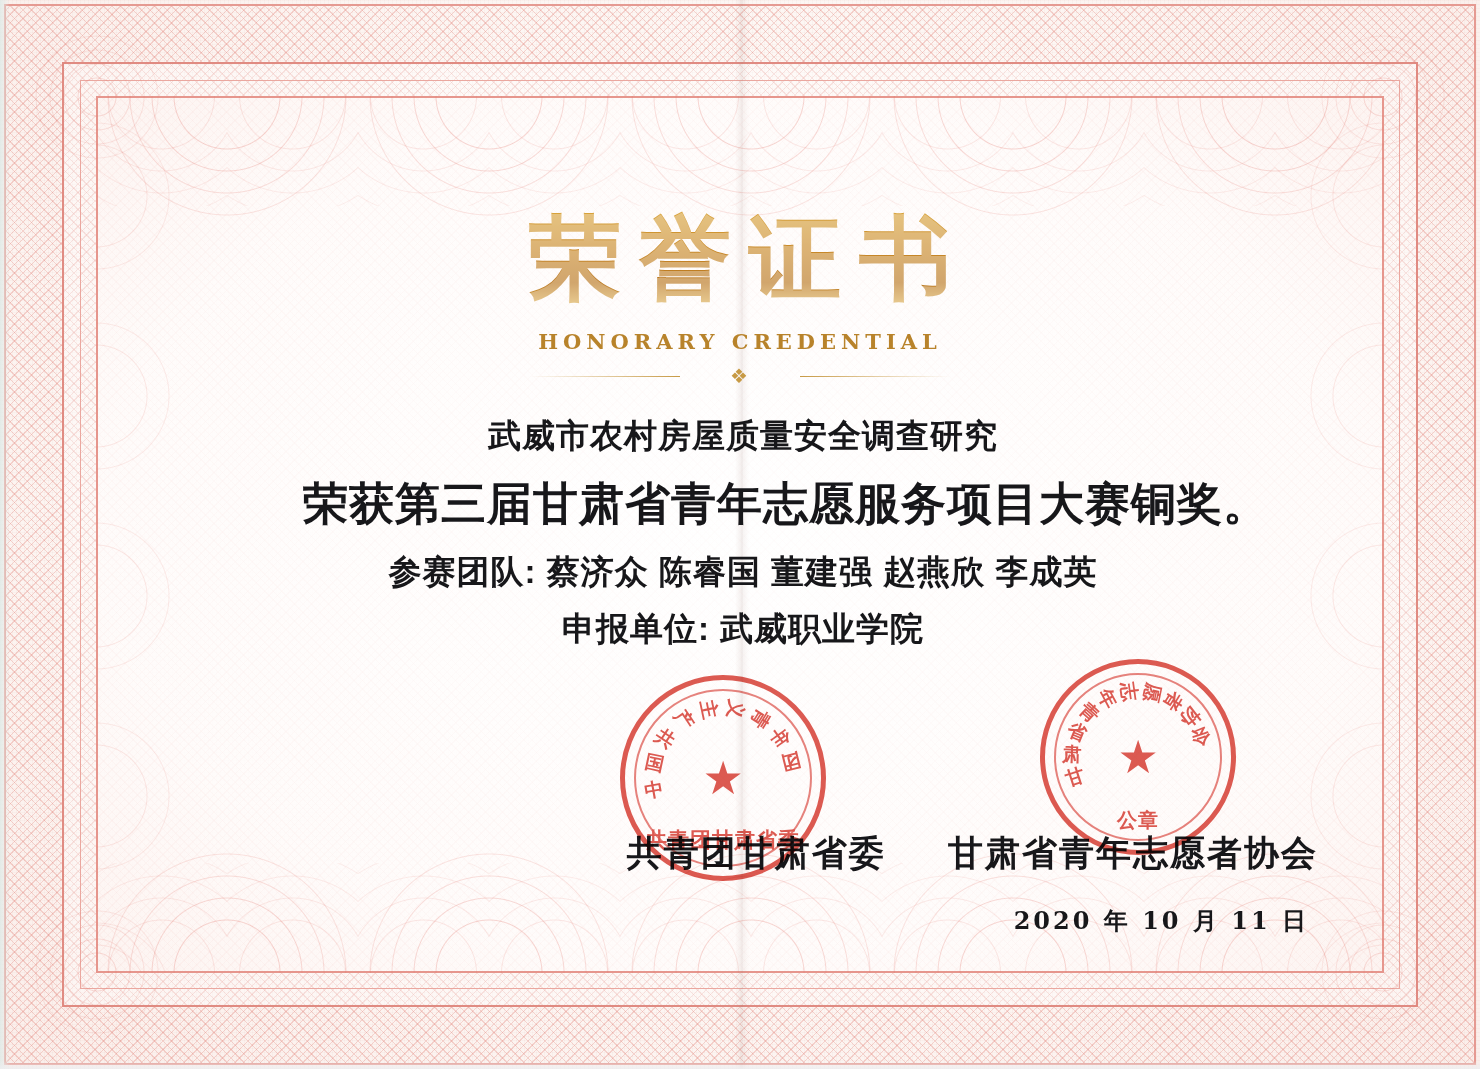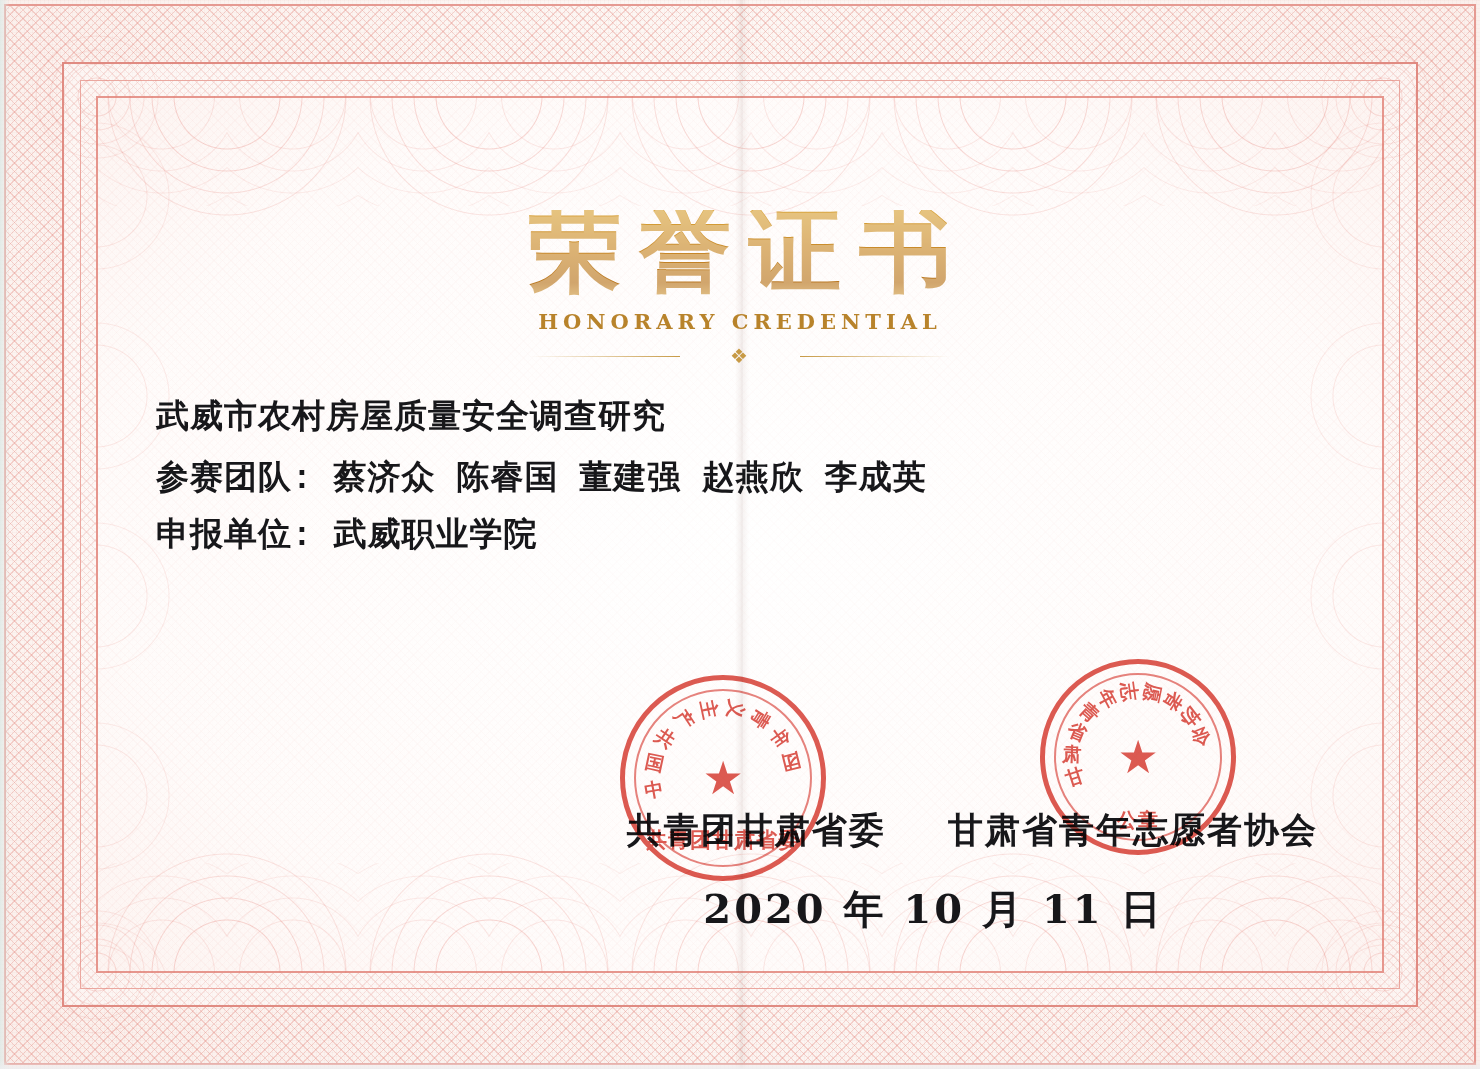--- a/index.html
+++ b/index.html
@@ -144,35 +144,35 @@
     top: 150px;
     right: 150px;
     bottom: 130px;
   }
 
   #title-zone {
     text-align: center;
     margin-top: 60px;
   }
   #title-cn {
-    font-family: Liberation Mono, monospace;
+    font-family: Liberation Sans, sans-serif;
     font-size: 92px;
     font-weight: 700;
     letter-spacing: 18px;
     text-indent: 18px;
     line-height: 1.05;
     background: linear-gradient(180deg, #d9a43c 0%, #c98a2a 40%, #b9761f 75%, #e0b55a 100%);
     -webkit-background-clip: text;
     background-clip: text;
     color: #c08829;
     -webkit-text-fill-color: transparent;
     text-shadow: 0 1px 0 rgba(255,255,255,0.35);
   }
   #title-en {
-    margin-top: 2px;
+    margin-top: 22px;
     font-family: "DejaVu Serif", "Liberation Serif", serif;
     font-size: 21px;
     letter-spacing: 5px;
     color: #b8832b;
     font-weight: 600;
   }
   #title-ornament {
     margin: 10px auto 0 auto;
     width: 420px;
     height: 24px;
@@ -197,21 +197,22 @@
     transform: translateX(-50%);
     color: #c79a45;
     font-size: 20px;
     line-height: 24px;
     letter-spacing: 2px;
   }
 
   #body-zone {
     margin-top: 26px;
     color: #17171a;
-    font-family: Liberation Mono, monospace;
+    font-family: Liberation Sans, sans-serif;
+    text-align: center;
   }
   #recipient-line {
     font-size: 33px;
     font-weight: 700;
     letter-spacing: 1px;
     margin-left: 6px;
   }
   #award-text {
     margin-top: 14px;
     font-size: 45px;
@@ -242,25 +243,24 @@
     font-weight: 700;
     color: #17171a;
     letter-spacing: 2px;
     white-space: nowrap;
   }
   #issuer-gap { display: inline-block; width: 34px; }
   #date-line {
     margin-top: 28px;
     margin-right: 9px;
     font-family: "DejaVu Serif", "Liberation Serif", serif;
-    font-size: 40px;
+    font-size: 24px;
     font-weight: 700;
     color: #17171a;
     letter-spacing: 3px;
-    text-align: center;
   }
 
   .seal {
     position: absolute;
     border-radius: 50%;
     border: 5px solid #d5362c;
     color: #d5362c;
     opacity: 0.82;
     mix-blend-mode: multiply;
   }
@@ -372,20 +372,21 @@
       <div id="title-en">HONORARY CREDENTIAL</div>
       <div id="title-ornament">
         <span class="rule left"></span>
         <span class="diamond">❖</span>
         <span class="rule right"></span>
       </div>
     </div>
 
     <div id="body-zone">
       <div id="recipient-line">武威市农村房屋质量安全调查研究</div>
+      <div id="award-text">荣获第三届甘肃省青年志愿服务项目大赛铜奖。</div>
       <div class="meta-line" id="team-line">参赛团队: 蔡济众 陈睿国 董建强 赵燕欣 李成英</div>
       <div class="meta-line" id="applicant-line">申报单位: 武威职业学院</div>
     </div>
 
     <div id="sign-zone">
       <div id="issuers">
         <span>共青团甘肃省委</span>
         <span id="issuer-gap"></span>
         <span>甘肃省青年志愿者协会</span>
       </div>

